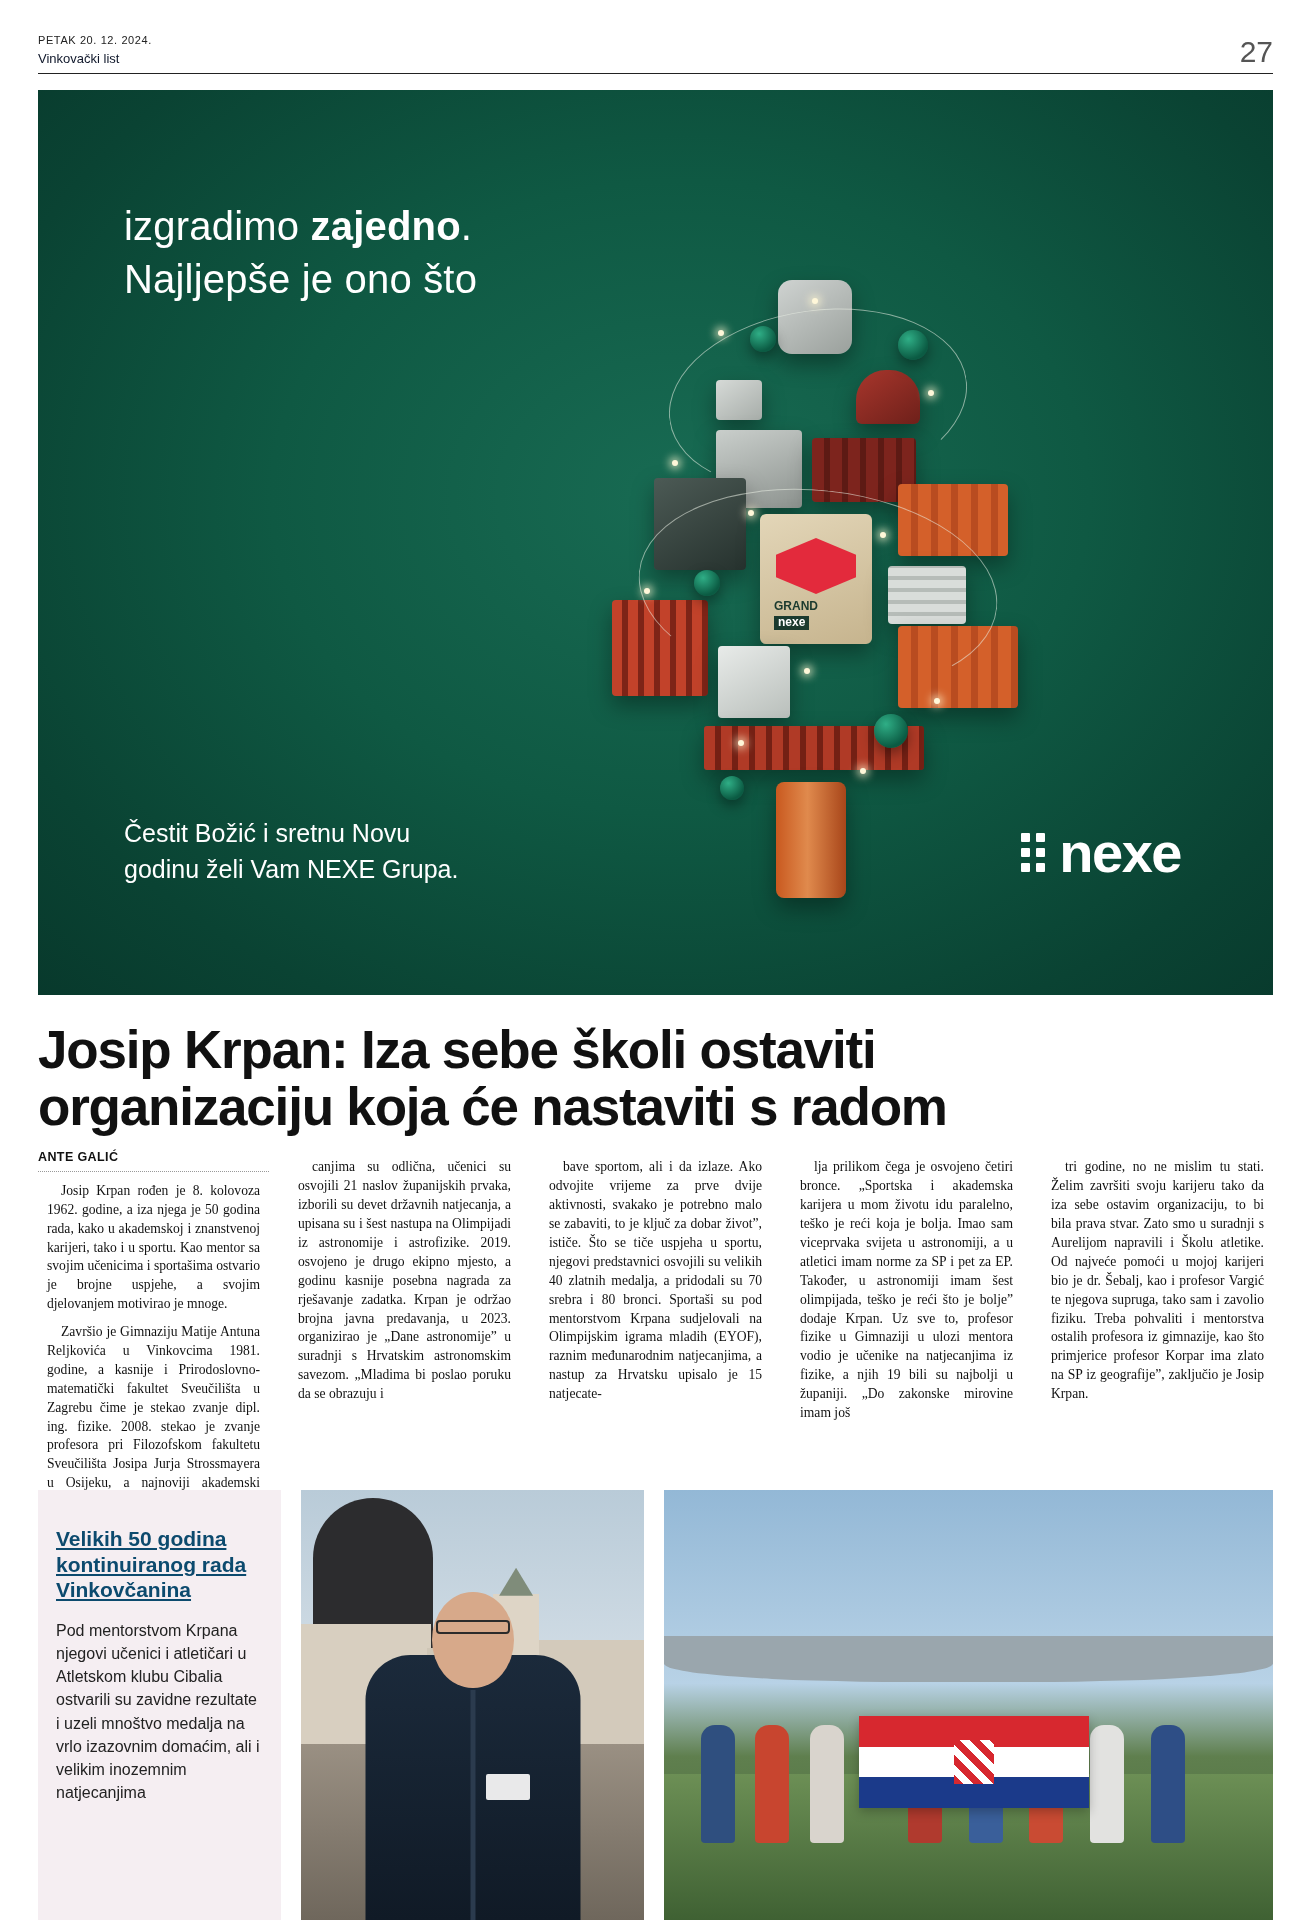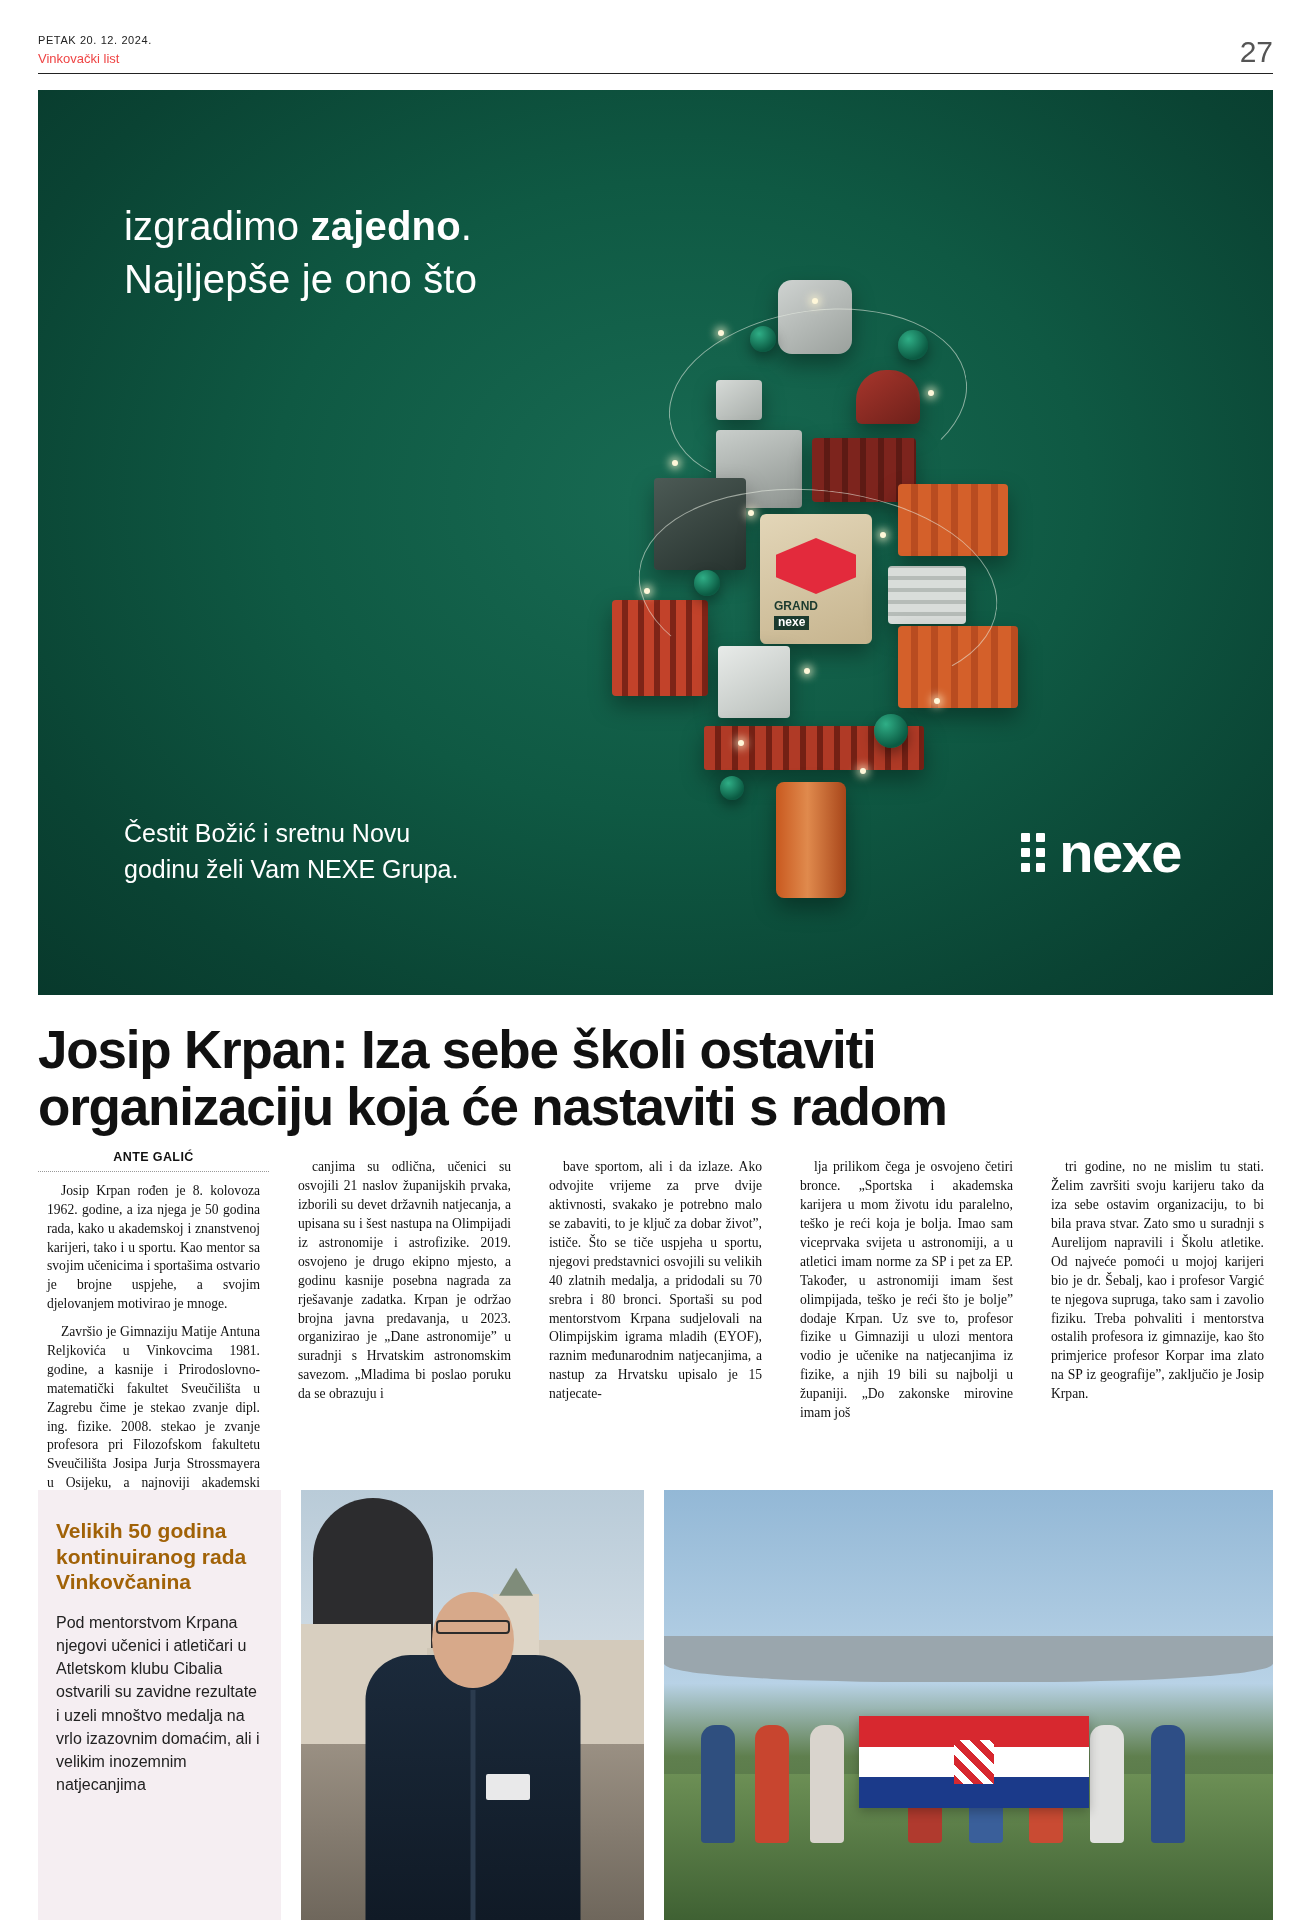--- a/index.html
+++ b/index.html
@@ -11,21 +11,21 @@
     color:#111;
     overflow:hidden;
   }
   .page { position:relative; width:1311px; height:1920px; padding: 34px 38px 0 38px; }
 
   
   .masthead { display:flex; align-items:flex-end; justify-content:space-between;
               border-bottom:1.5px solid #222; padding-bottom:6px; }
   .masthead-left { line-height:1.25; }
   .masthead-date { font-family:"Liberation Sans", sans-serif; font-size:11px; letter-spacing:.6px; color:#222;text-align:right; }
-  .masthead-name { font-family:"Liberation Sans", sans-serif; font-size:13px; color:#ef4444; margin-top:3px; }
+  .masthead-name { font-family:"Liberation Sans", sans-serif; font-size:13px; color:#0f172a; margin-top:3px; }
   .page-number { font-family:"Liberation Sans", sans-serif; font-size:30px; color:#555; font-weight:400; line-height:1;text-align:center; }
 
   
   .advert { position:relative; margin-top:16px; height:905px; width:100%;
             background: radial-gradient(ellipse at 52% 45%, #186b53 0%, #0f5943 45%, #0a4333 80%, #08392c 100%);
             overflow:hidden; }
   .ad-head { position:absolute; left:86px; top:110px; color:#fff;
              font-family:"Liberation Sans", sans-serif; font-size:40px; line-height:1.32; font-weight:300; letter-spacing:.2px;}
   .ad-head b { font-weight:700; }
   .ad-foot { position:absolute; left:86px; bottom:108px; color:#fff;
@@ -44,29 +44,29 @@
 
   
   .headline { font-family:"Liberation Sans", sans-serif; font-weight:700; font-size:53px;
               line-height:1.08; letter-spacing:-1.2px; color:#111; margin:26px 0 8px 0; }
 
   
   .cols { display:grid; grid-template-columns: repeat(5, 1fr); gap:20px; margin-top:14px; }
   .col { font-size:13.6px; line-height:1.39; text-align:justify; hyphens:auto; }
   .col p { margin:9px; text-indent:14px; }
   .byline { font-family:"Liberation Sans", sans-serif; font-weight:700; font-size:12.5px;
-            letter-spacing:.4px; text-align:center; margin-bottom:4px; }
+            letter-spacing:.4px; text-align:left; margin-bottom:4px; }
   .dots { border-bottom:1.5px dotted #999; margin:2px 0 10px 0; height:1px; }
 
   
   .bottom { position:absolute; left:38px; right:38px; bottom:0; height:430px;
             display:grid; grid-template-columns: 243px 343px 1fr; gap:20px; }
   .sidebox { background:#f5eef2; padding:20px 18px; }
-  .sidebox h3 { font-family:"Liberation Sans", sans-serif; color:#a16207; font-weight:700;
-                font-size:21px; line-height:1.22; margin:8px 0 16px 0; }
+  .sidebox h3 { font-family:"Liberation Sans", sans-serif; color:#0c4a6e; font-weight:700;
+                font-size:21px; line-height:1.22; margin:16px 0 16px 0;text-decoration:underline; }
   .sidebox p { font-family:"Liberation Sans", sans-serif; font-size:16px; line-height:1.45; color:#222; margin:0; }
 
   .photo { position:relative; overflow:hidden; }
   
   .p1 { background: linear-gradient(#b9cbd8 0%, #cfdbe4 38%, #b7b2a6 55%, #8e8577 100%); }
   .p1 .bldg { position:absolute; bottom:41%; background:#d8cfc0; }
   .p1 .tower { position:absolute; left:56%; bottom:41%; width:46px; height:150px; background:#ded5c6; }
   .p1 .tower:after{ content:""; position:absolute; left:6px; top:-26px; width:34px; height:28px; background:#7f8c7a; clip-path:polygon(50% 0,100% 100%,0 100%); }
   .p1 .ground { position:absolute; left:0; right:0; bottom:0; height:41%; background:linear-gradient(#9a9083,#6f675c); }
   .p1 .man { position:absolute; left:50%; transform:translateX(-50%); bottom:0; width:215px; height:265px;

